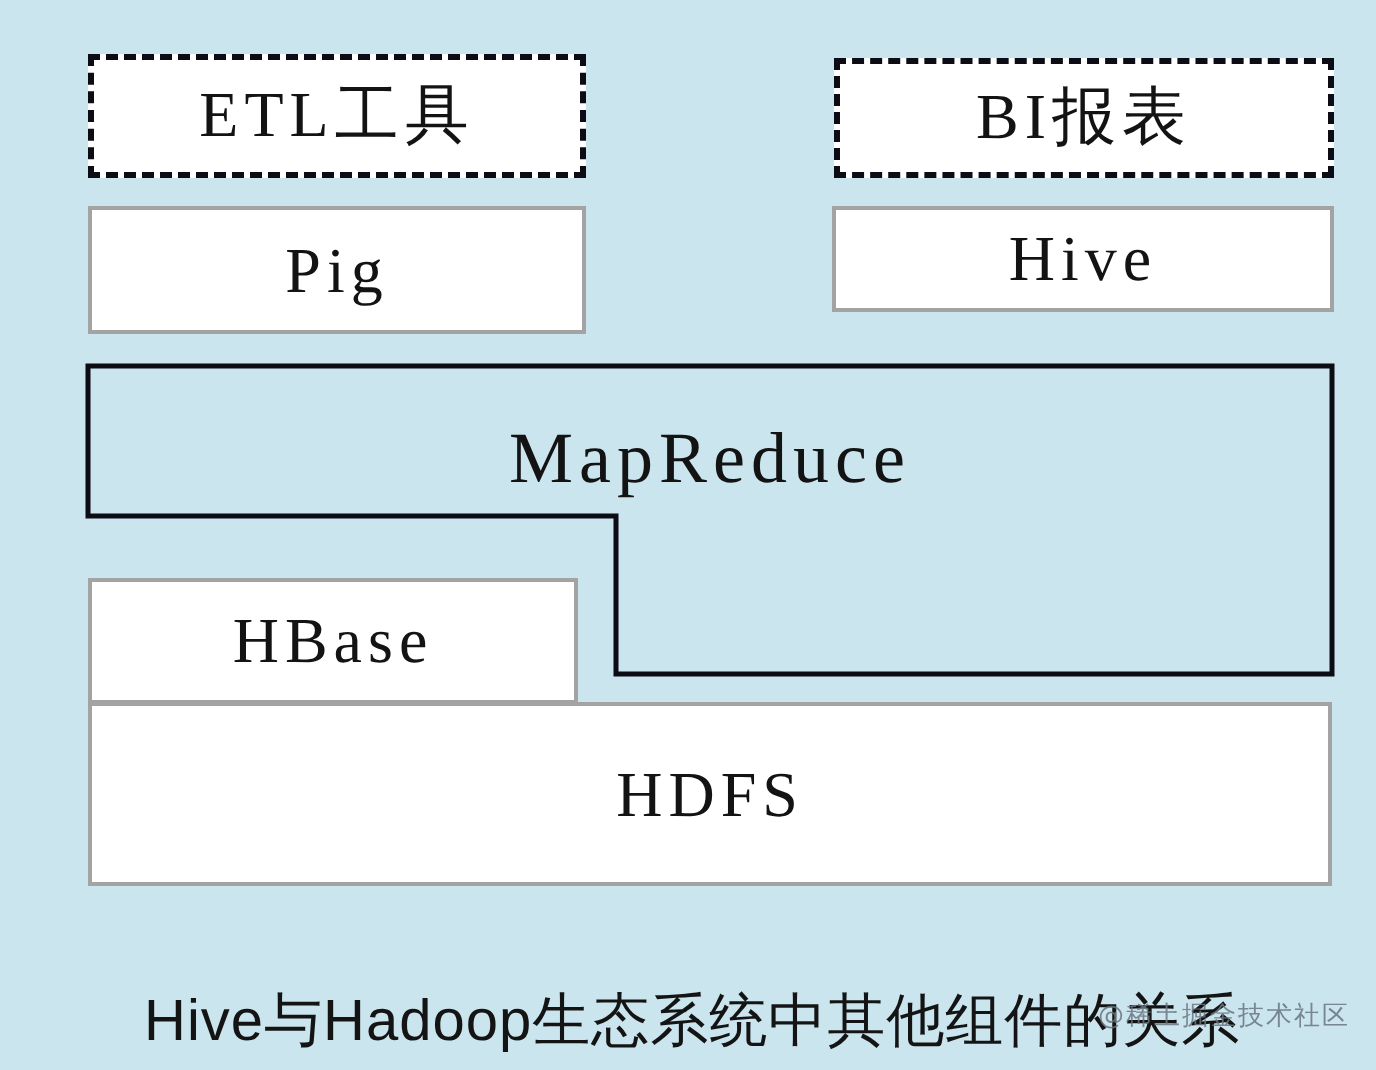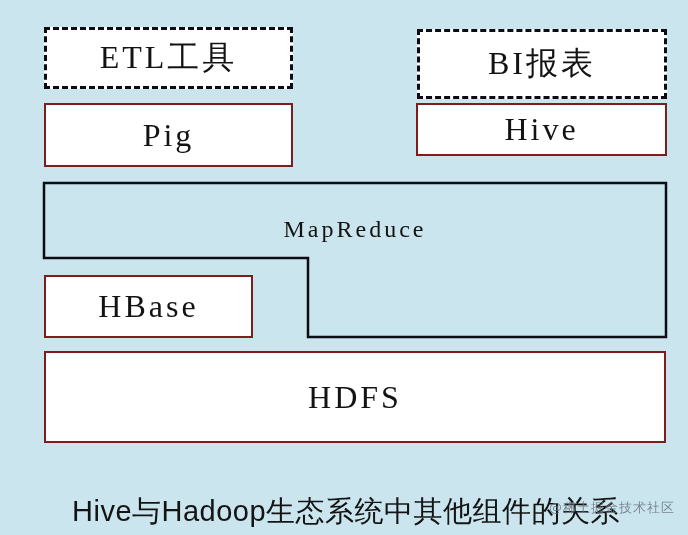--- a/index.html
+++ b/index.html
@@ -8,52 +8,52 @@
     background: #cbe5ee;
     position: relative;
     overflow: hidden;
     font-family: "Liberation Serif", "DejaVu Serif", serif;
     color: #131313;
   }
   .box {
     position: absolute;
     box-sizing: border-box;
     background: #ffffff;
-    border: 2px solid #7f1d1d;
+    border: 2px solid #a3a3a3;
     display: flex;
     align-items: center;
     justify-content: center;
     font-size: 32px;
     letter-spacing: 3px;
     color: #131313;
     white-space: nowrap;
   }
   .box.dashed { border: 3px dashed #0c0c14; }
 
   #etl-box   { left: 44px;  top: 27px;  width: 249px; height: 62px; }
-  #bi-box    { left: 417px; top: 29px;  width: 250px; height: 70px; align-items: center; }
+  #bi-box    { left: 417px; top: 29px;  width: 250px; height: 60px; align-items: center; }
   #pig-box   { left: 44px;  top: 103px; width: 249px; height: 64px; }
   #hive-box  { left: 416px; top: 103px; width: 251px; height: 53px; }
-  #hbase-box { left: 44px;  top: 275px; width: 209px; height: 63px; }
+  #hbase-box { left: 44px;  top: 289px; width: 245px; height: 63px; }
   #hdfs-box  { left: 44px;  top: 351px; width: 622px; height: 92px; }
 
   #mapreduce-svg {
     position: absolute;
     left: 0; top: 0;
     width: 688px; height: 535px;
     pointer-events: none;
   }
   #mapreduce-label {
     position: absolute;
     left: 44px; top: 204px;
     width: 622px; height: 50px;
     display: flex;
     align-items: center;
     justify-content: center;
-    font-size: 24px;
+    font-size: 36px;
     letter-spacing: 3px;
   }
   #caption {
     position: absolute;
     left: 72px; top: 493px;
     font-family: "Liberation Sans", "DejaVu Sans", sans-serif;
     font-weight: 400;
     font-size: 29px;
     line-height: 36px;
     letter-spacing: 0.5px;

